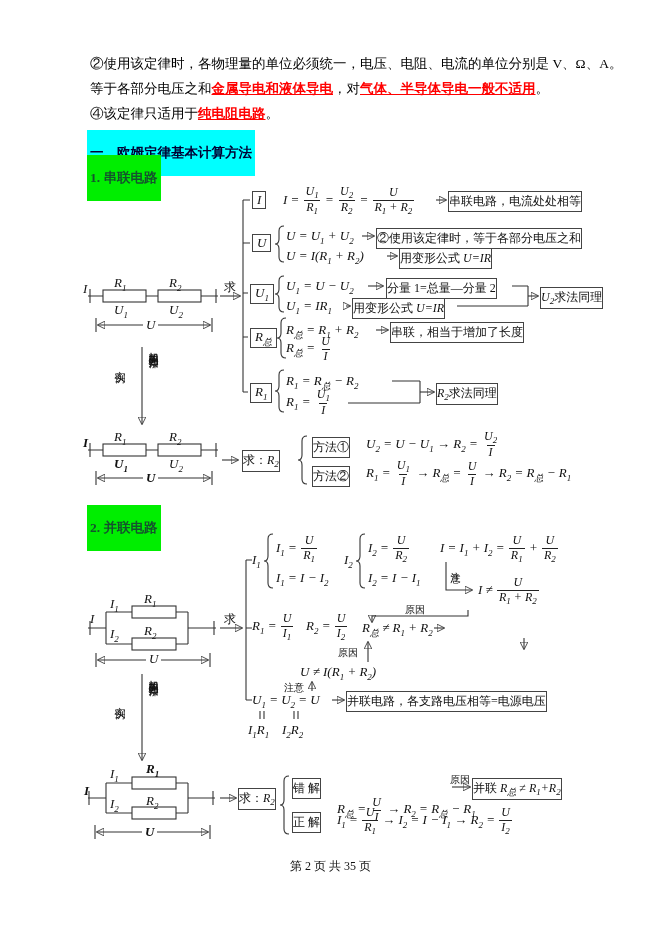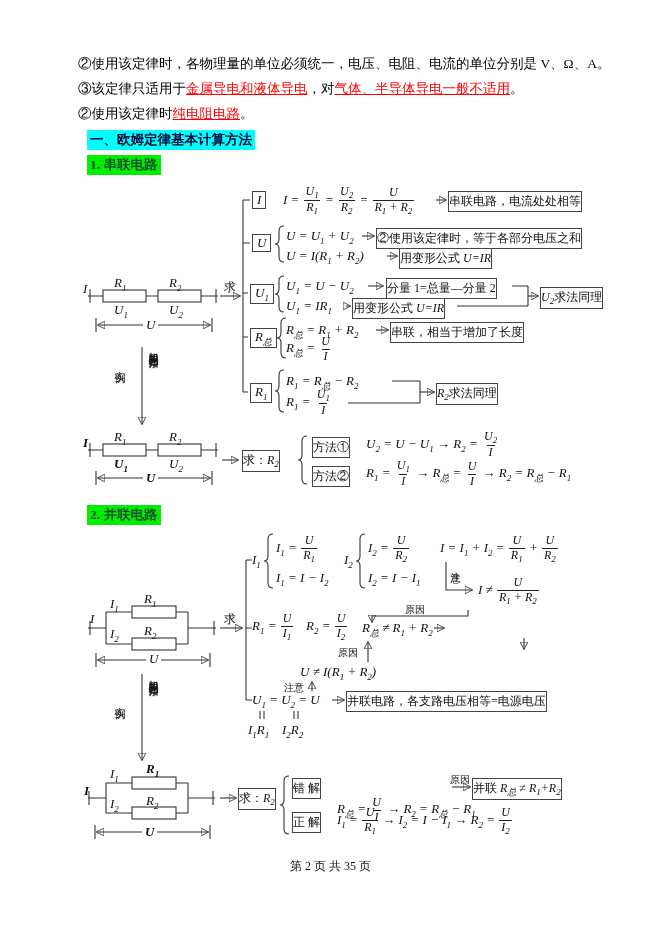--- a/index.html
+++ b/index.html
@@ -1,20 +1,20 @@
 <!DOCTYPE html>
 <html style="--highlight_cyan: #00ffff; --highlight_green: #00ee00; --red_text: #ff0000;"><head>
 <meta charset="utf-8">
 <style>
   html,body{margin:0;padding:0;background:#fff;}
   #page{position:relative;width:661px;height:935px;background:#fff;overflow:hidden;
         font-family:"Liberation Serif",serif;}
-  .note{position:absolute;font:13.5px "Liberation Serif",serif;color:#000;white-space:nowrap;}
-  .red{color:var(--red_text,#ff0000);font-weight:normal;text-decoration:underline;}
-  .hl{position:absolute;font-weight:bold;font-size:13.5px;padding:1px 3px;color:#003;white-space:nowrap;}
+  .note{position:absolute;font:13.5px "Liberation Serif",serif;color:#000;white-space:nowrap;margin-left:12px;}
+  .red{color:var(--red_text,#ff0000);font-weight:bold;text-decoration:underline;}
+  .hl{position:absolute;font-weight:bold;font-size:13.5px;padding:14px 3px;color:#003;white-space:nowrap;}
   .hl-cyan{background:var(--highlight_cyan,#00ffff);}
   .hl-green{background:var(--highlight_green,#00ee00);color:#14532d;}
   .f{position:absolute;white-space:nowrap;font:italic 13px "Liberation Serif",serif;color:#111;line-height:16px;}
   .frac{display:inline-flex;flex-direction:column;align-items:center;vertical-align:middle;
         margin:0 1px;font-size:12px;line-height:1.15;}
   .frac .den{border-top:1px solid #222;padding:0 2px;}
   .frac .num{padding:0 2px;}
   sub{font-size:9px;line-height:1;}
   .b{font-weight:bold;}
   .wbg{background:#fff;padding:0 3px;}
@@ -120,22 +120,22 @@
       <rect x="132" y="807" width="44" height="12"></rect>
       <path d="M97,832 H208" marker-start="url(#ar)" marker-end="url(#ar)"></path>
       <path d="M95,825 V839 M210,825 V839"></path>
       <path d="M220,798 H236" marker-end="url(#ar)"></path>
       <path d="M289,776 Q284,776 284,781 L284,800 Q284,805 280,805 Q284,805 284,810 L284,829 Q284,834 289,834"></path>
       <path d="M452,787 H470" marker-end="url(#ar)"></path>
     </g>
   </svg>
 
   <div class="note" style="left:78px;top:55px">②使用该定律时，各物理量的单位必须统一，电压、电阻、电流的单位分别是 V、Ω、A。</div>
-  <div class="note" style="left:78px;top:80px"><span>③该定律只适用于</span><span class="red">金属导电和液体导电</span><span>，对</span><span class="red">气体、半导体导电一般不适用</span><span>。</span></div>
-  <div class="note" style="left:78px;top:105px"><span>②使用该定律时</span><span class="red">纯电阻电路</span><span>。</span></div>
+  <div class="note" style="left:78px;top:80px"><span>等于各部分电压之和</span><span class="red">金属导电和液体导电</span><span>，对</span><span class="red">气体、半导体导电一般不适用</span><span>。</span></div>
+  <div class="note" style="left:78px;top:105px"><span>④该定律只适用于</span><span class="red">纯电阻电路</span><span>。</span></div>
   <div class="hl hl-cyan" style="left:87px;top:130px">一、欧姆定律基本计算方法</div>
   <div class="hl hl-green" style="left:87px;top:155px">1. 串联电路</div>
 
   <div class="f" style="left:83px;top:281px">I</div>
   <div class="f" style="left:114px;top:275px">R<sub>1</sub></div>
   <div class="f" style="left:169px;top:275px">R<sub>2</sub></div>
   <div class="f" style="left:114px;top:302px">U<sub>1</sub></div>
   <div class="f" style="left:169px;top:302px">U<sub>2</sub></div>
   <div class="f wbg" style="left:143px;top:317px">U</div>
   <div class="cn" style="left:224px;top:280px">求</div>

